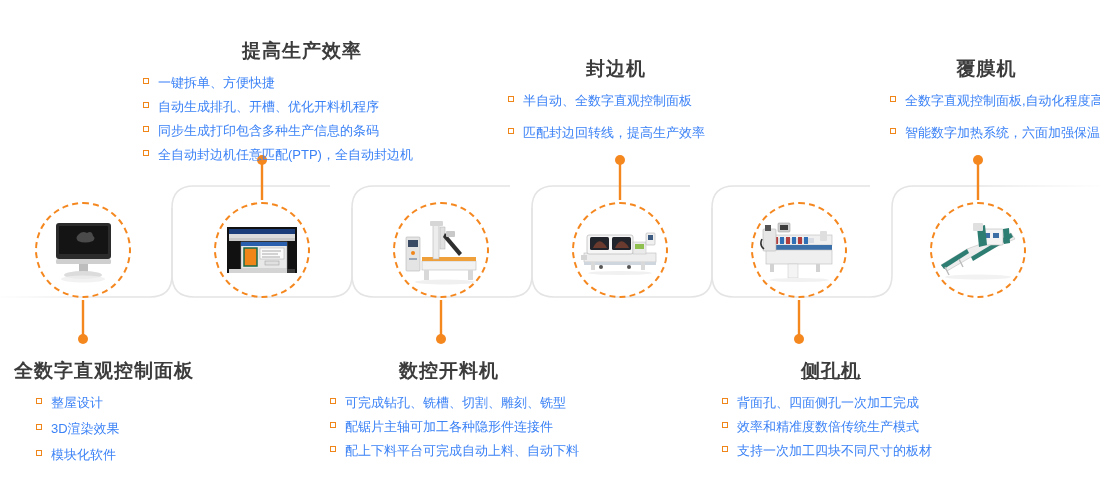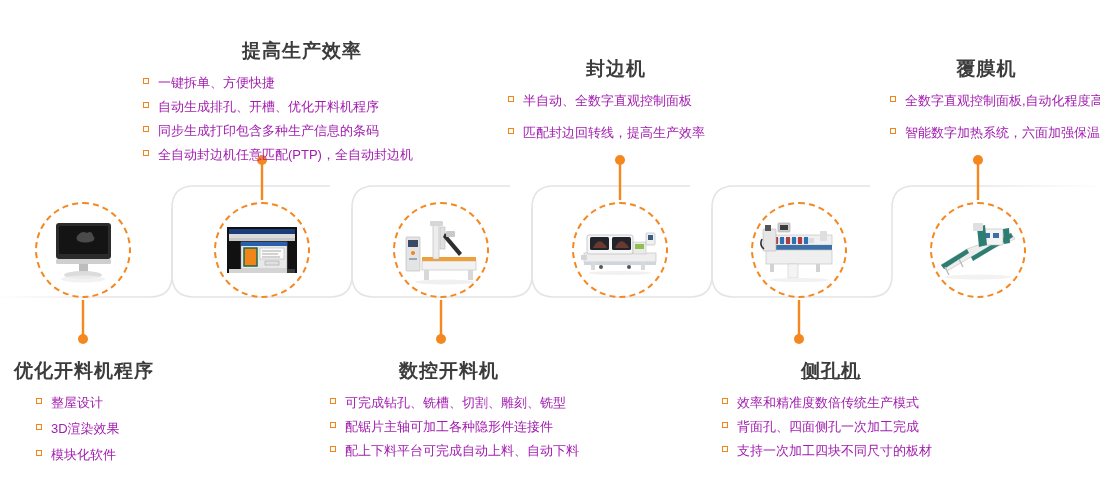--- a/index.html
+++ b/index.html
@@ -35,21 +35,21 @@
     font-size:19px;
     font-weight:700;
     color:#3c3c3c;
     letter-spacing:1px;
     margin:0 0 10px 0;
     white-space:nowrap;
   }
   .block ul{list-style:none;margin:0;padding:0;}
   .block li{
     font-size:13px;
-    color:#a21caf;
+    color:#3b82f6;
     line-height:1.45;
     margin-bottom:7px;
     padding-left:15px;
     position:relative;
     white-space:nowrap;
   }
   .block li::before{
     content:"";
     position:absolute;
     left:0;top:4px;
@@ -251,21 +251,21 @@
         <path d="M40 12 L48 10 L50 30 L42 32 Z" fill="#2e7d72"></path>
         <path d="M66 14 L72 13 L73 28 L67 29 Z" fill="#2e7d72"></path>
         <rect x="36" y="8" width="10" height="8" rx="1" fill="#e0e0e0"></rect>
         <path d="M8 52 L12 60 M22 44 L26 52" stroke="#bbb" stroke-width="1.4"></path>
         <ellipse cx="41" cy="62" rx="33" ry="2.5" fill="#f2f2f2"></ellipse>
       </svg>
     </div>
   </div>
 
   <div class="block" style="left:14px;top:358px;">
-    <div class="b-title">优化开料机程序</div>
+    <div class="b-title">全数字直观控制面板</div>
     <ul style="padding-left:22px;">
       <li>整屋设计</li>
       <li>3D渲染效果</li>
       <li>模块化软件</li>
     </ul>
   </div>
 
   <div class="block tight" style="left:143px;top:38px;">
     <div class="b-title" style="text-align:center;width:330px;margin-left:-6px;">提高生产效率</div>
     <ul>
@@ -289,22 +289,22 @@
     <div class="b-title" style="text-align:center;width:228px;margin-left:-6px;">封边机</div>
     <ul>
       <li>半自动、全数字直观控制面板</li>
       <li>匹配封边回转线，提高生产效率</li>
     </ul>
   </div>
 
   <div class="block tight" style="left:722px;top:358px;">
     <div class="b-title" style="text-align:center;width:230px;margin-left:-6px;text-decoration:underline;">侧孔机</div>
     <ul>
+      <li>背面孔、四面侧孔一次加工完成</li>
       <li>效率和精准度数倍传统生产模式</li>
-      <li>背面孔、四面侧孔一次加工完成</li>
       <li>支持一次加工四块不同尺寸的板材</li>
     </ul>
   </div>
 
   <div class="block loose" style="left:890px;top:56px;">
     <div class="b-title" style="text-align:center;width:205px;margin-left:-6px;">覆膜机</div>
     <ul>
       <li>全数字直观控制面板,自动化程度高</li>
       <li>智能数字加热系统，六面加强保温</li>
     </ul>

